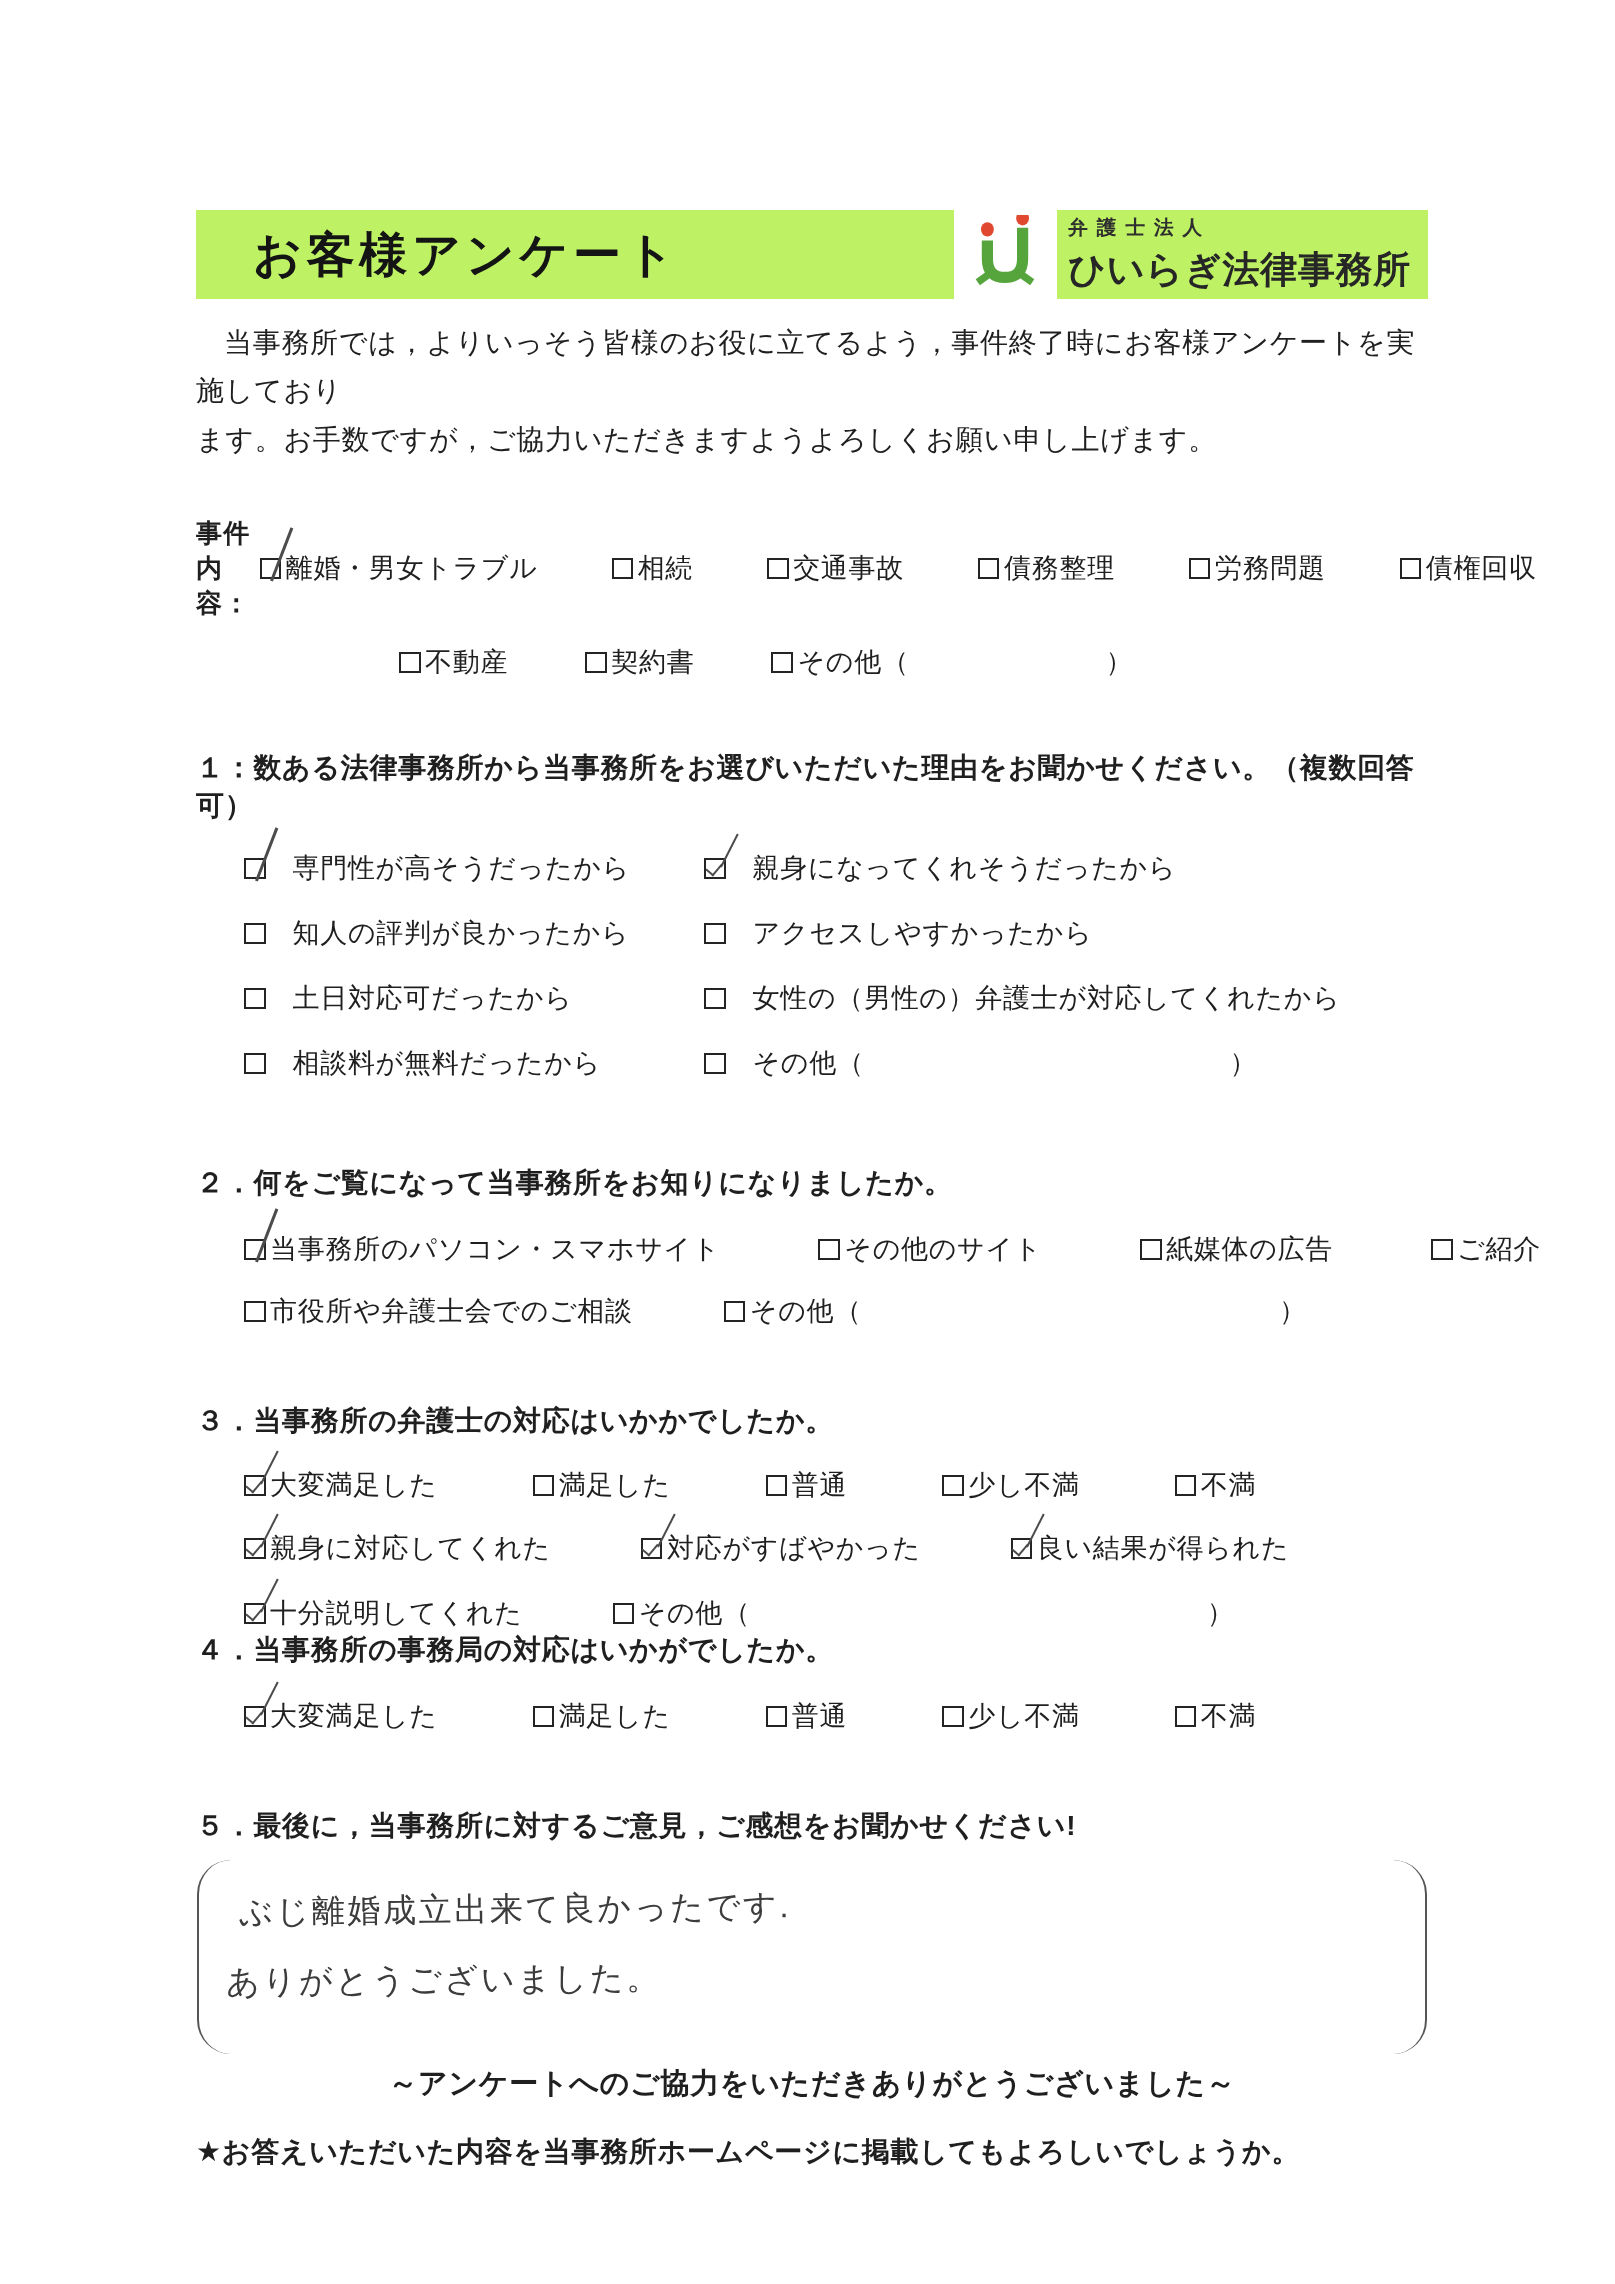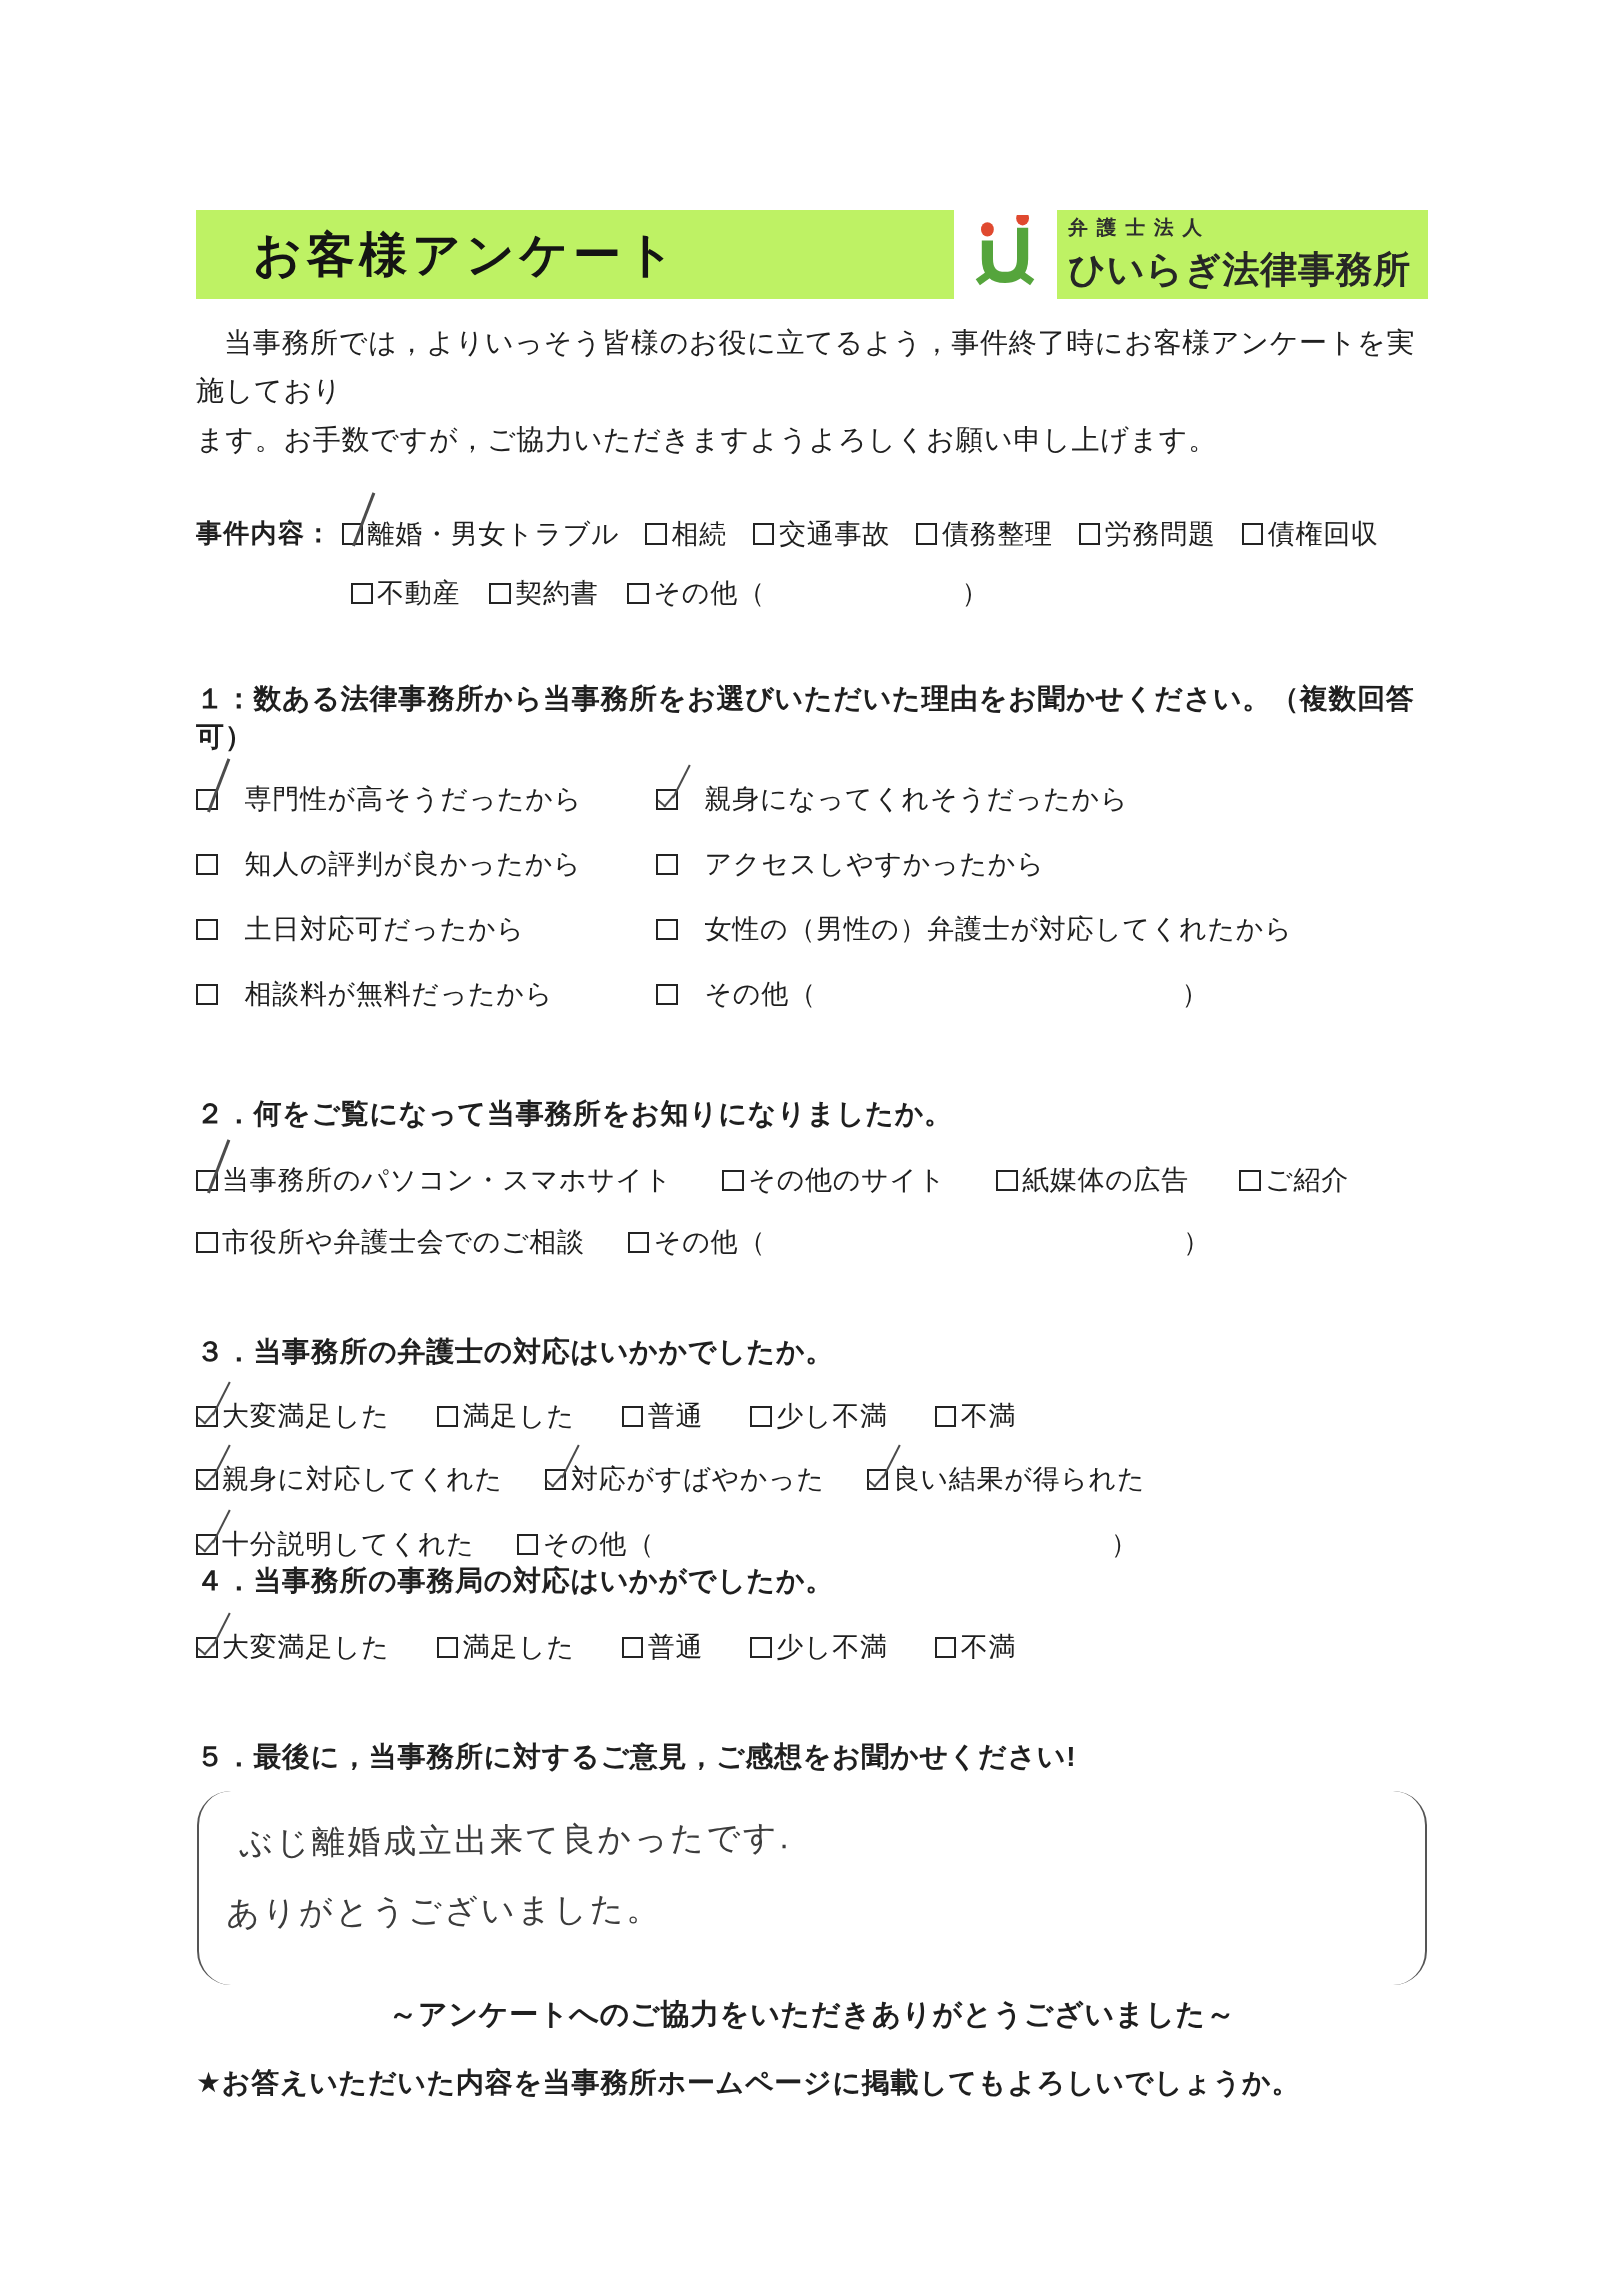--- a/index.html
+++ b/index.html
@@ -23,21 +23,21 @@
   .logo{display:flex;align-items:stretch;}
   .logo-tile{
     background:#ffffff;width:103px;display:flex;align-items:center;justify-content:center;
   }
   .logo-text{display:flex;flex-direction:column;justify-content:center;padding:0 17px 0 11.7px;}
   .firm-type{font-size:19.6px;letter-spacing:9px;color:#2e2e2e;font-weight:600;}
   .firm-name{font-size:37px;font-weight:700;color:#262626;letter-spacing:0.7px;margin-top:3.9px;}
   
   .intro{margin:19.6px 0 0 0;font-size:28px;line-height:1.74;text-indent:1em;letter-spacing:0.7px;}
   
-  .opt{display:inline-flex;align-items:center;white-space:nowrap;font-size:27px;letter-spacing:0.7px;}
+  .opt{display:inline-flex;align-items:center;white-space:nowrap;font-size:27px;letter-spacing:0.7px;margin-left:48px;}
   .box{
     position:relative;width:21.5px;height:21.5px;border:2px solid #242424;background:#fff;
     flex:none;margin-right:4.6px;box-sizing:border-box;
   }
   .opt.spread .box{margin-right:27px;}
   .box[data-checked="slash"]::after{
     content:"";position:absolute;width:2.6px;height:57px;background:#4c4c4c;
     left:8.5px;bottom:-3.9px;transform-origin:50% 100%;transform:rotate(21deg);
   }
   .box[data-checked="check"]::after,

